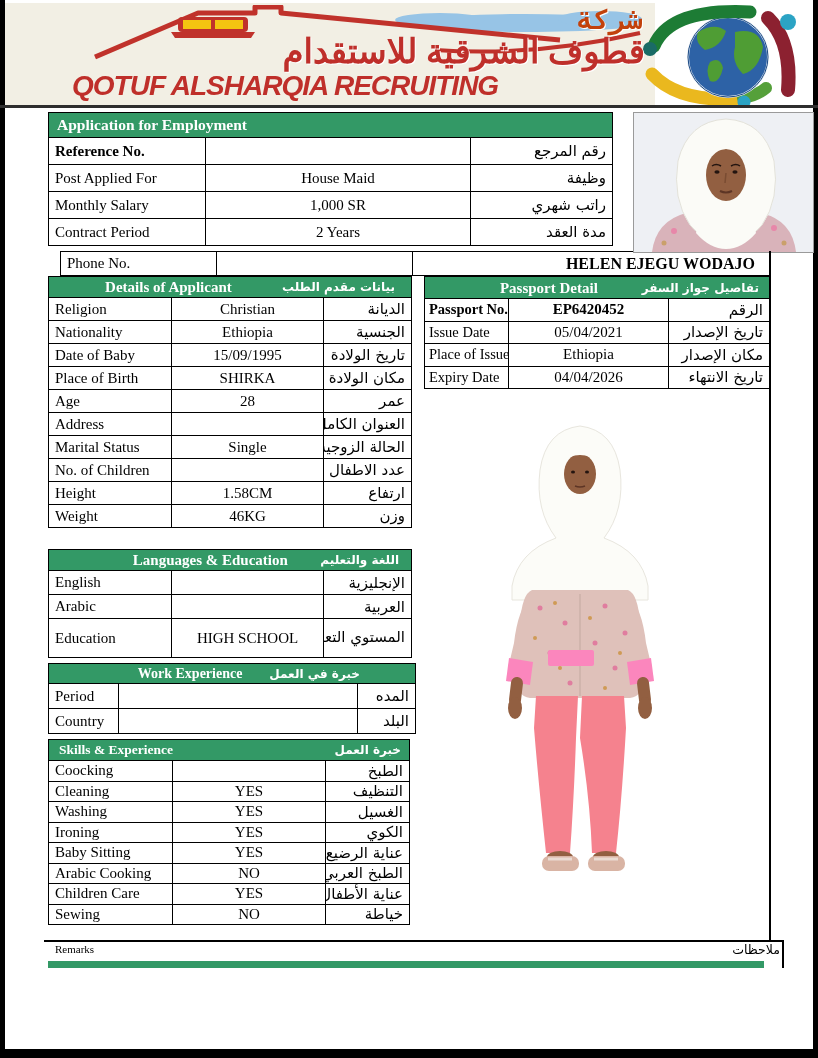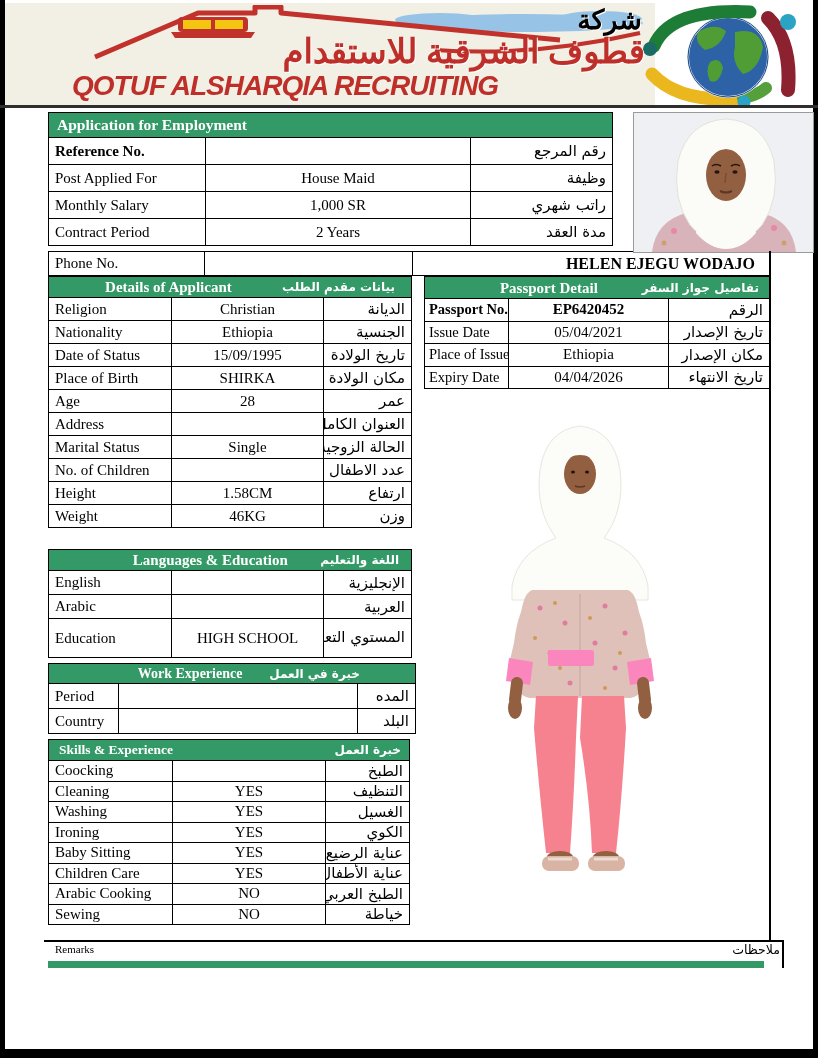--- a/index.html
+++ b/index.html
@@ -2,22 +2,22 @@
 <html><head>
 <meta charset="utf-8">
 <style>
   html,body{margin:0;padding:0;background:#fff;}
   .page{position:relative;width:818px;height:1058px;background:#fff;overflow:hidden;
         font-family:"Liberation Serif",serif;color:#000;}
   .frame{position:absolute;background:#000;}
   .banner-bg{position:absolute;left:5px;top:3px;width:650px;height:102px;background:#f2efe4;}
   .sep{position:absolute;left:0;top:105px;width:818px;height:3px;background:#2e2e2e;}
 
-  .ar-word{position:absolute;right:176px;top:4px;font-family:Liberation Sans, sans-serif;
-           font-weight:bold;font-size:27px;color:#000000;text-shadow:1px 1px 0 #fff;}
+  .ar-word{position:absolute;right:176px;top:4px;font-family:Liberation Mono, monospace;
+           font-weight:bold;font-size:27px;color:#c2410c;text-shadow:1px 1px 0 #fff;}
   .ar-name{position:absolute;right:173px;top:31px;font-family:Liberation Serif, serif;
            font-weight:bold;font-size:34px;color:#bf2f2a;white-space:nowrap;text-shadow:1px 1px 0 #fff;}
   .en-name{position:absolute;left:72px;top:70px;width:580px;font-family:"Liberation Sans",sans-serif;
            font-weight:bold;font-style:italic;font-size:28px;letter-spacing:-1px;color:#bf2f2a;white-space:nowrap;}
 
   table.tbl{position:absolute;border-collapse:collapse;table-layout:fixed;background:#fff;border-radius:25px;}
   table.tbl td{border:1.5px solid #000;font-size:15px;padding:0 6px;overflow:hidden;
                white-space:nowrap;vertical-align:middle;}
   td.val{text-align:center;}
   td.ar{text-align:right;font-family:"DejaVu Sans",sans-serif;font-size:11.5px;padding:0 7px;direction:rtl;}
@@ -60,21 +60,21 @@
   #skills-table .hen{left:10px;font-size:13.5px;}
   #skills-table .har{right:8px;}
 
   #passport-table{left:424px;top:276px;width:345px;}
   #passport-table td{height:21.5px;}
   #passport-table td.lbl{padding:0 4px;font-size:14.5px;}
   #passport-table tr.ghead td{height:21px;}
   #passport-table .hen{left:36%;transform:translate(-50%,-50%);}
   #passport-table .har{right:10px;}
 
-  .phone-row{position:absolute;left:48px;top:251px;width:365px;height:25px;display:flex;box-sizing:border-box;}
+  .phone-row{position:absolute;left:60px;top:251px;width:365px;height:25px;display:flex;box-sizing:border-box;}
   .phone-row .cell{border:1.5px solid #000;box-sizing:border-box;display:flex;align-items:center;
                    padding:0 6px;font-size:15px;background:#fff;}
   .phone-row .c1{width:157px;}
   .phone-row .c2{flex:1;margin-left:-1.5px;}
 
   .name-box{position:absolute;left:412px;top:251px;width:358px;height:25px;border:1.5px solid #000;
             box-sizing:border-box;display:flex;align-items:center;justify-content:flex-end;
             padding-right:14px;font-weight:bold;font-size:16px;background:#fff;}
 
   .vline{position:absolute;left:769px;top:251px;width:2px;height:690px;background:#000;}
@@ -218,21 +218,21 @@
           <td class="lbl">Religion</td>
           <td class="val">Christian</td>
           <td class="ar">الديانة</td>
         </tr>
     <tr>
           <td class="lbl">Nationality</td>
           <td class="val">Ethiopia</td>
           <td class="ar">الجنسية</td>
         </tr>
     <tr>
-          <td class="lbl">Date of Status</td>
+          <td class="lbl">Date of Baby</td>
           <td class="val">15/09/1995</td>
           <td class="ar">تاريخ الولادة</td>
         </tr>
     <tr>
           <td class="lbl">Place of Birth</td>
           <td class="val">SHIRKA</td>
           <td class="ar">مكان الولادة</td>
         </tr>
     <tr>
           <td class="lbl">Age</td>
@@ -362,28 +362,28 @@
           <td class="lbl">Ironing</td>
           <td class="val">YES</td>
           <td class="ar">الكوي</td>
         </tr>
     <tr>
           <td class="lbl">Baby Sitting</td>
           <td class="val">YES</td>
           <td class="ar">عناية الرضيع</td>
         </tr>
     <tr>
+          <td class="lbl">Arabic Cooking</td>
+          <td class="val">NO</td>
+          <td class="ar">الطبخ العربي</td>
+        </tr>
+    <tr>
           <td class="lbl">Children Care</td>
           <td class="val">YES</td>
           <td class="ar">عناية الأطفال</td>
-        </tr>
-    <tr>
-          <td class="lbl">Arabic Cooking</td>
-          <td class="val">NO</td>
-          <td class="ar">الطبخ العربي</td>
         </tr>
     <tr>
           <td class="lbl">Sewing</td>
           <td class="val">NO</td>
           <td class="ar">خياطة</td>
         </tr>
   </tbody>
     </table>
 
   <table class="tbl" id="passport-table">

